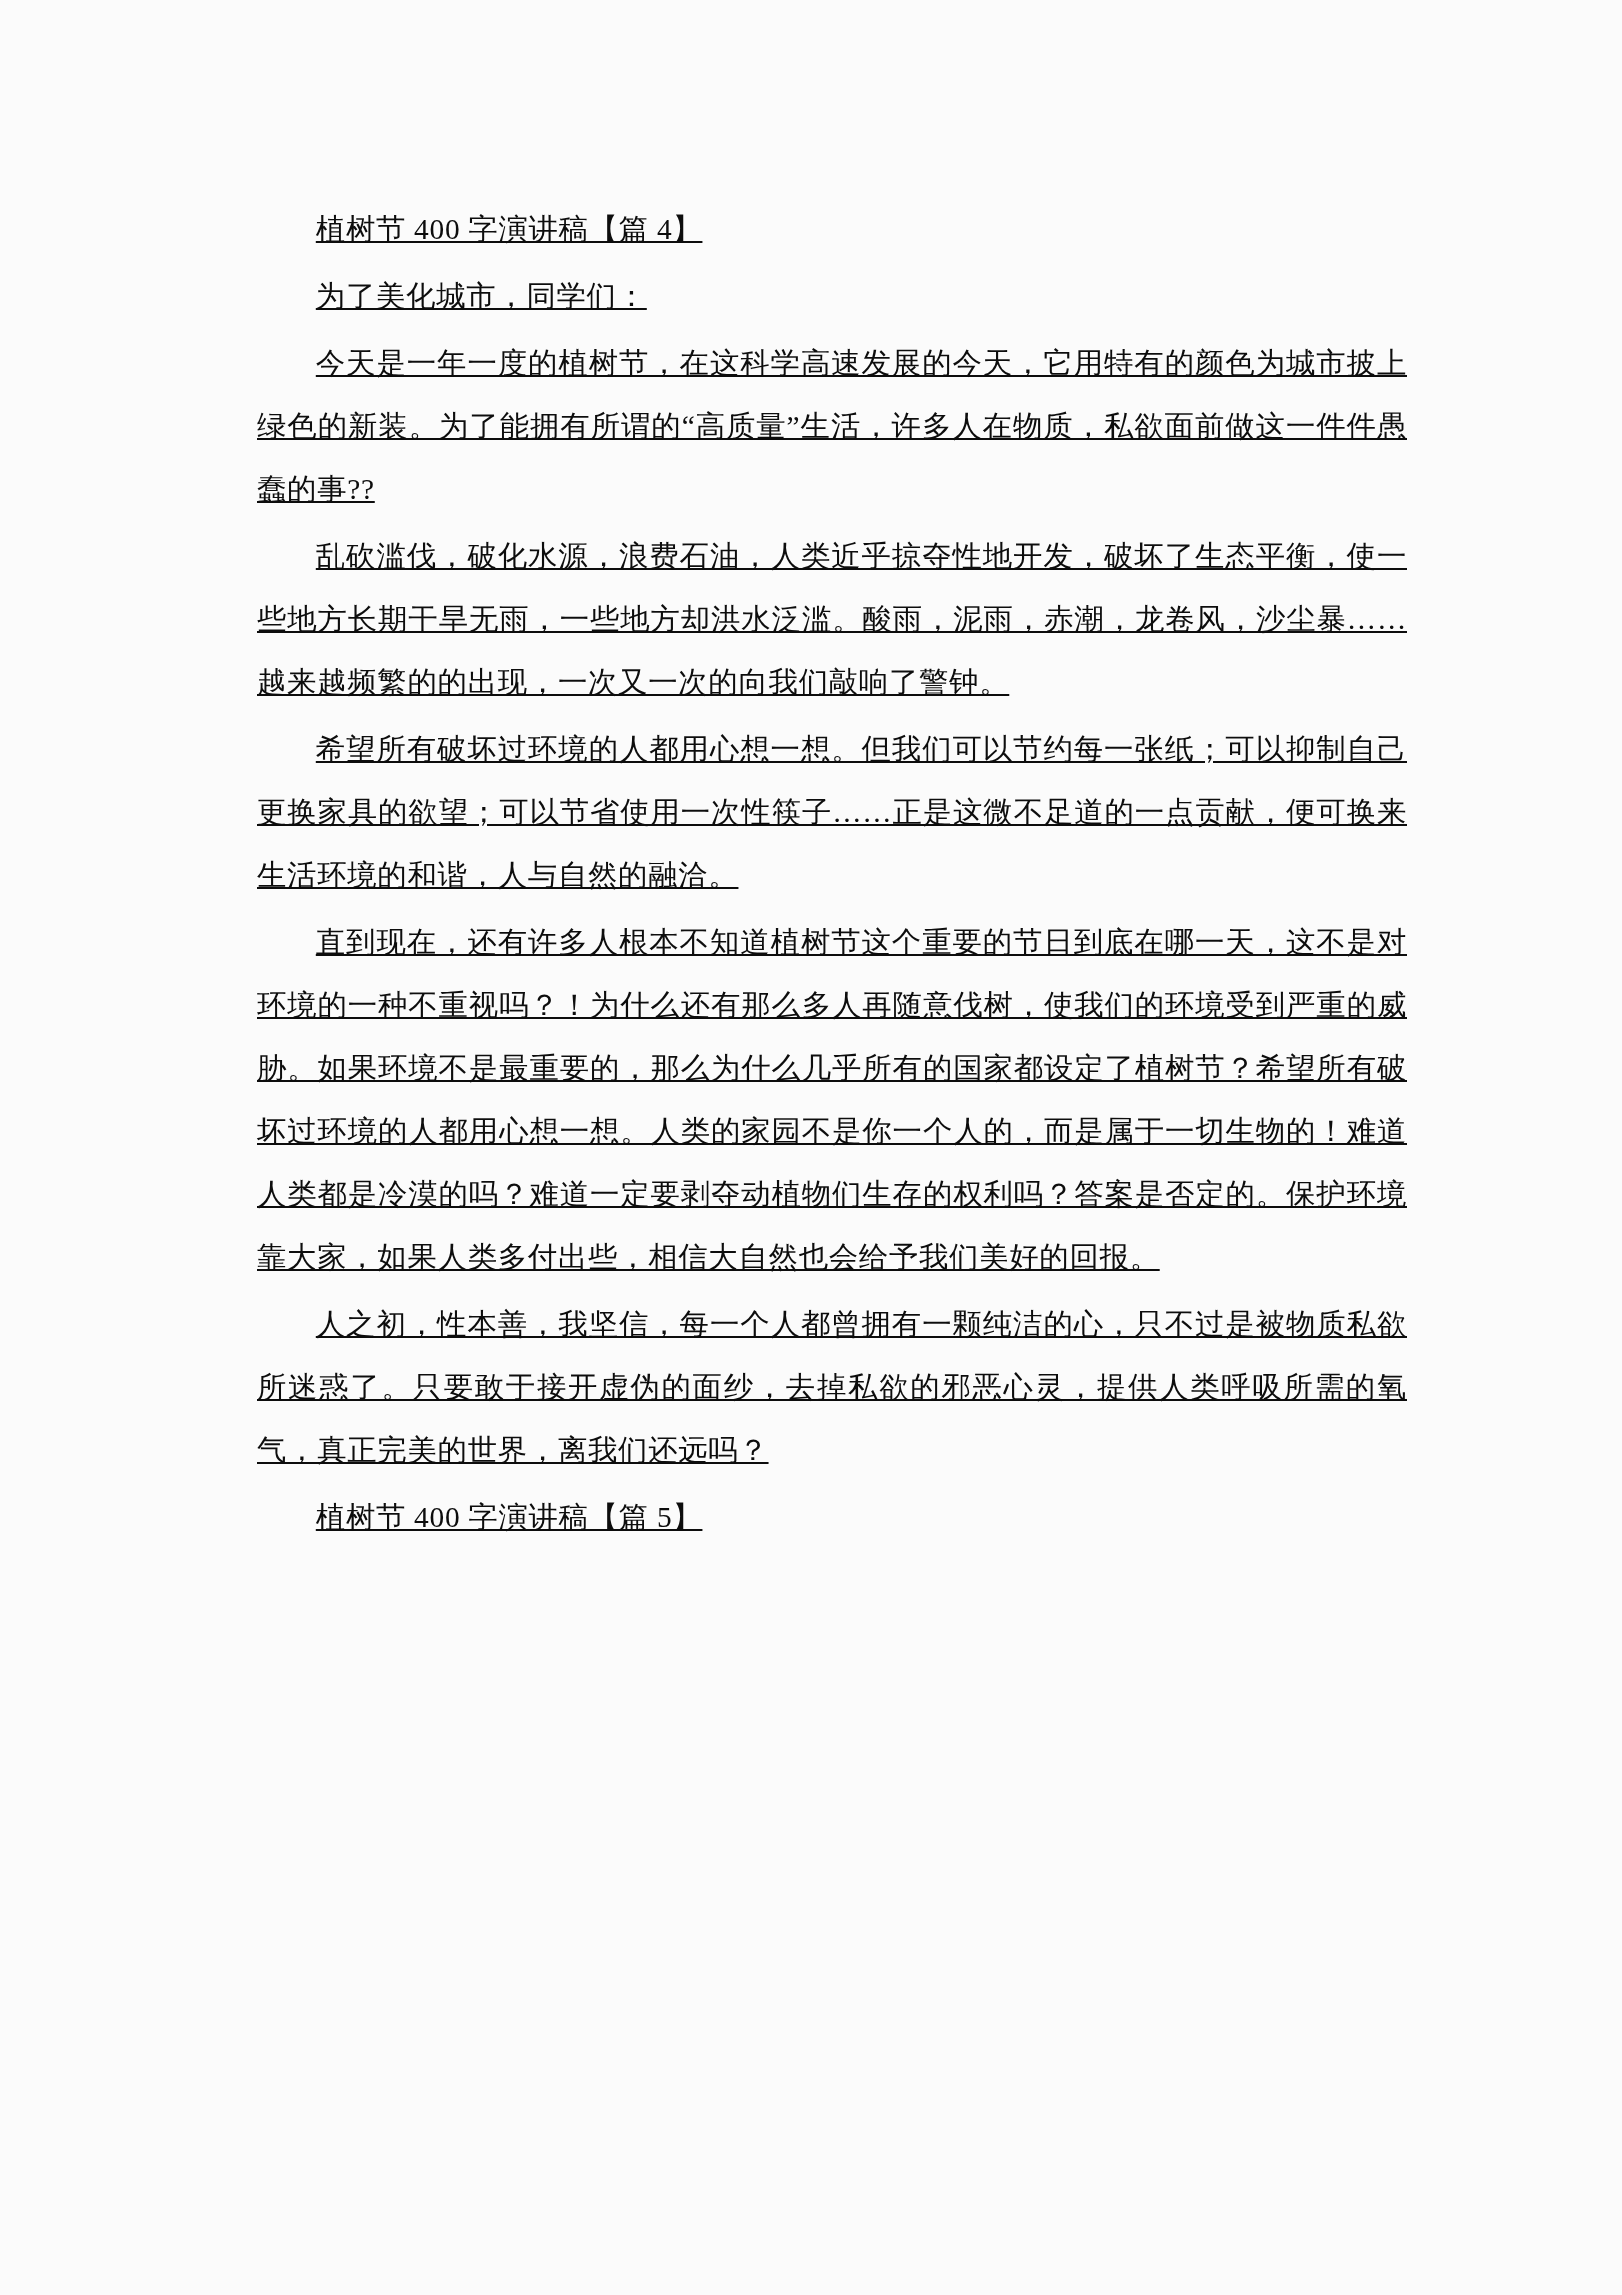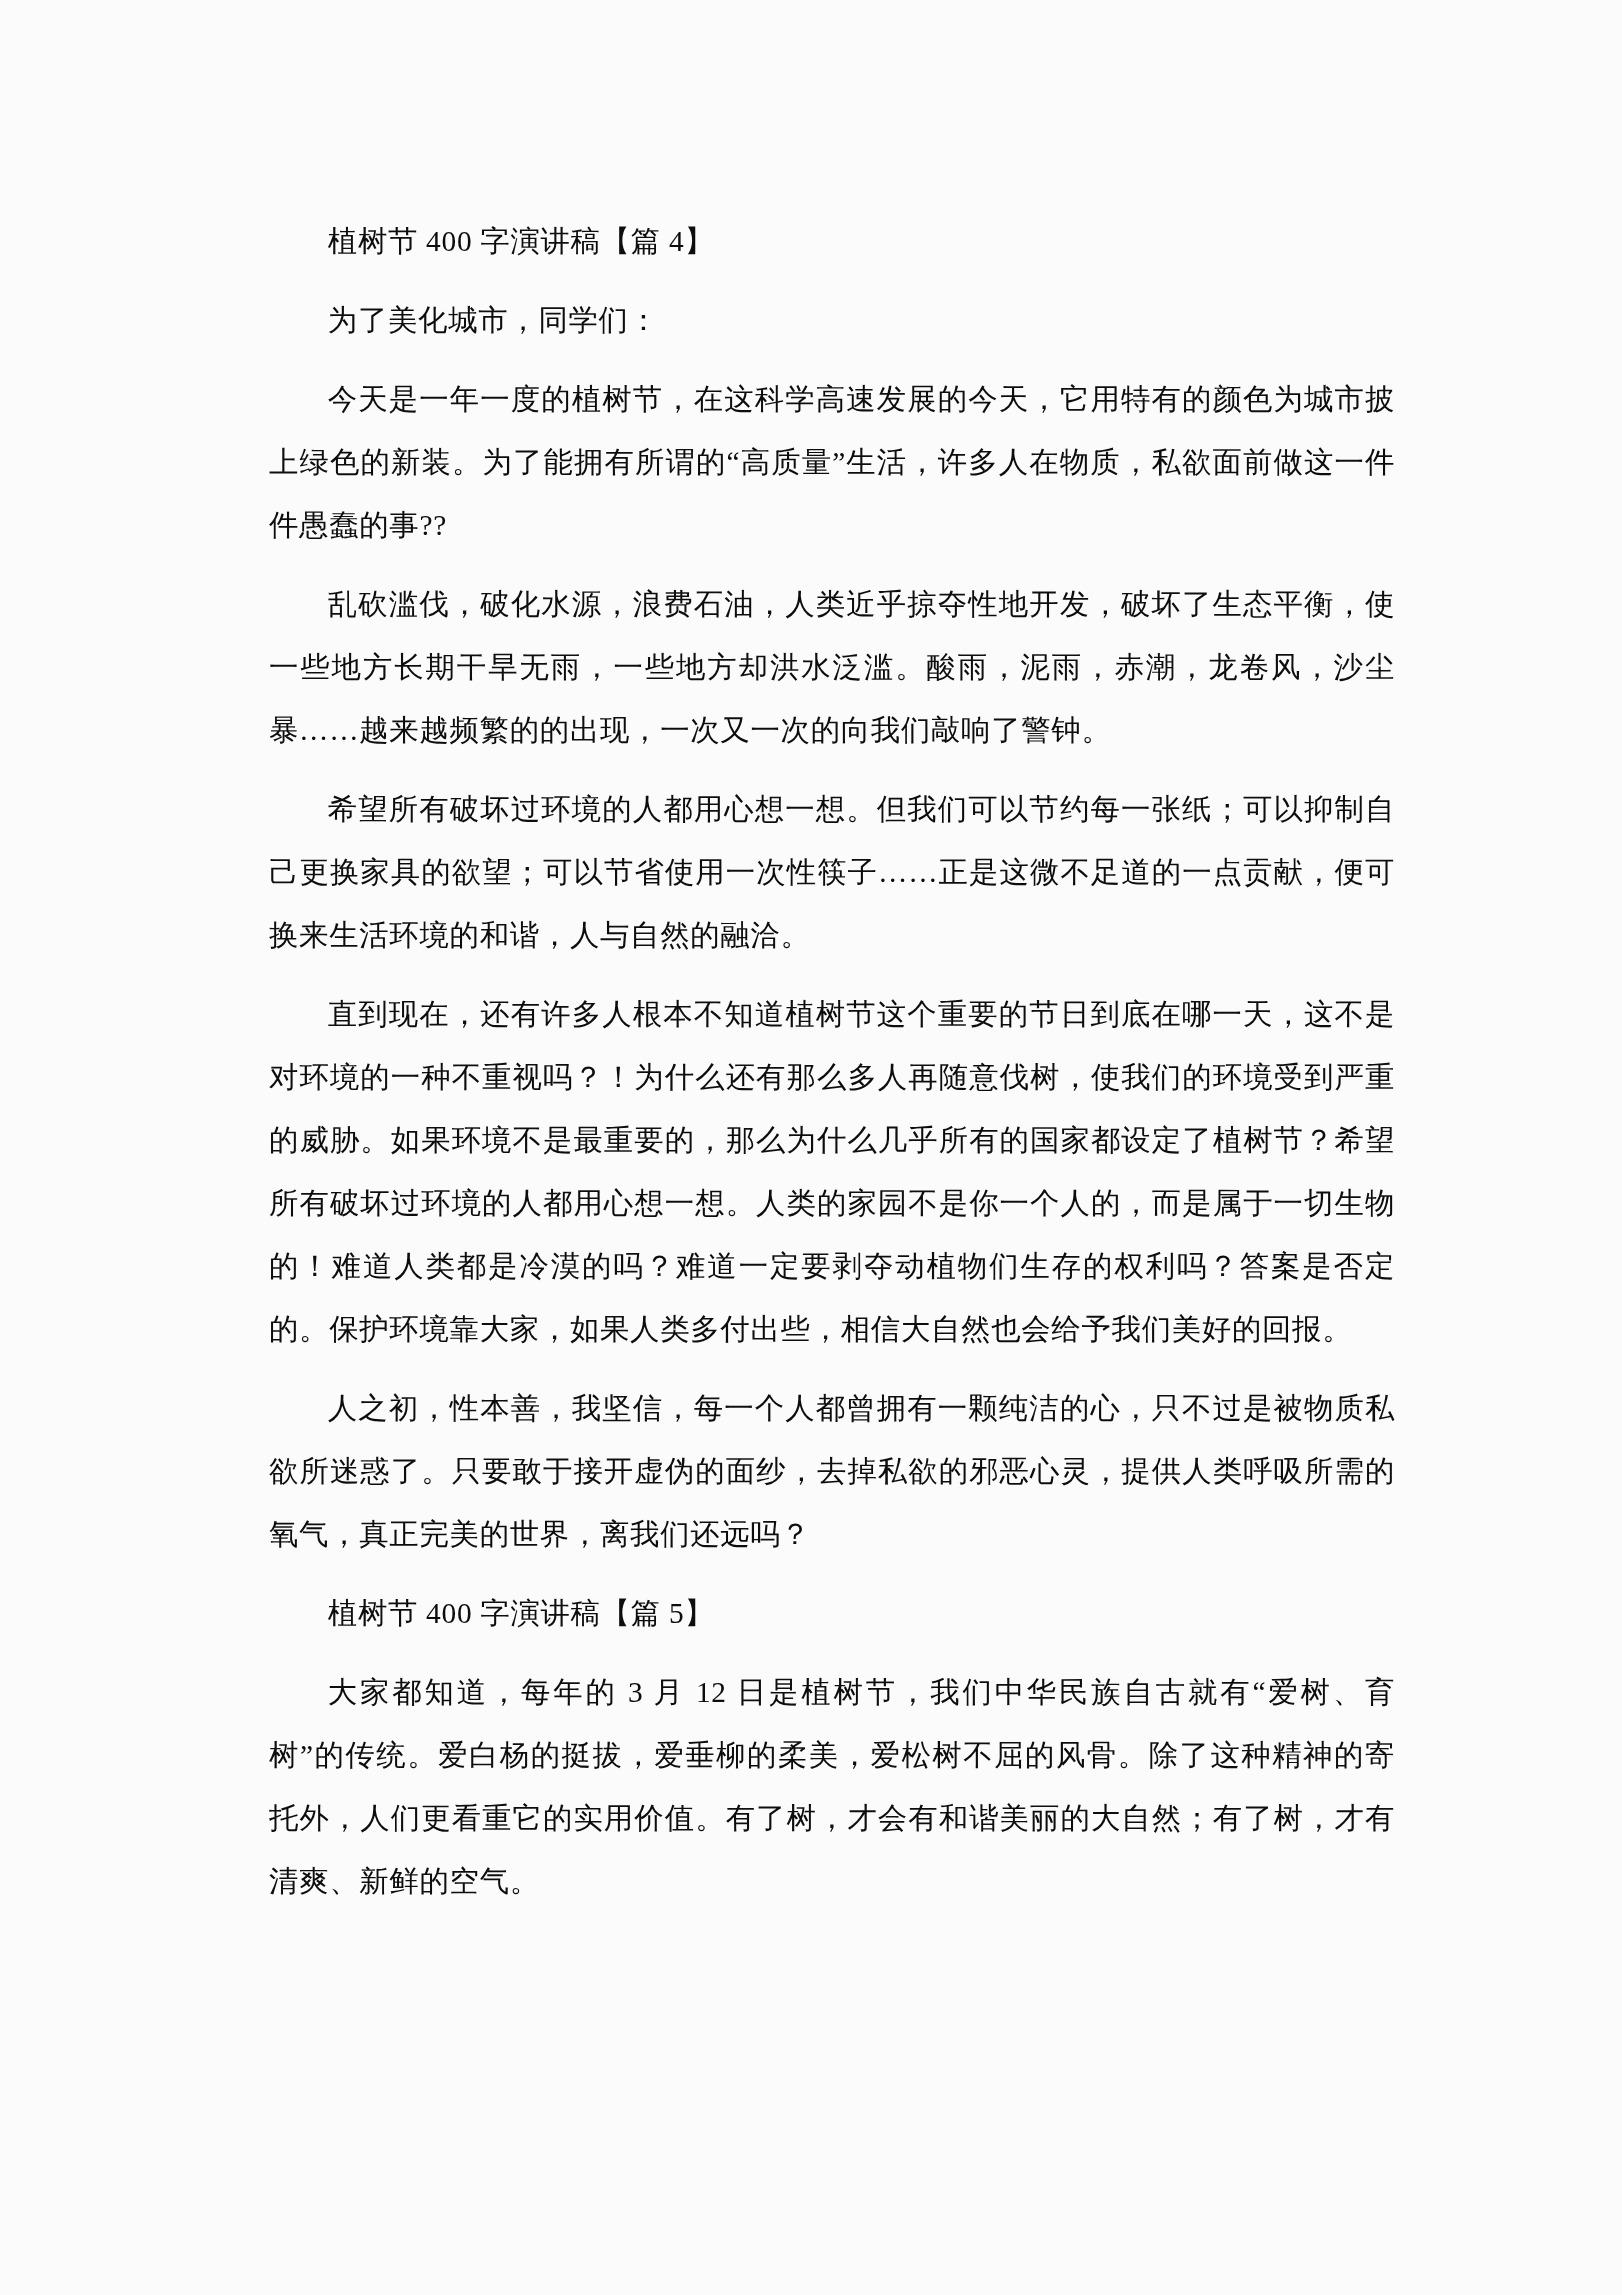--- a/index.html
+++ b/index.html
@@ -21,41 +21,41 @@
     height: 2295px;
     background: #fbfbfb;
   }
   .text-block {
     position: absolute;
     left: 253px;
     top: 194px;
     width: 1158px;
   }
   .para {
-    margin: 16px;
+    margin: 4px;
     padding: 0;
     font-family: "Liberation Serif", "DejaVu Serif", serif;
     font-size: 29.4px;
     line-height: 63px;
     color: #0d0d0d;
     text-align: justify;
     text-indent: 2em;
     word-break: break-all;
     letter-spacing: 0.7px;
+    text-decoration: underline;
   }
 </style>
 </head>
 <body>
 
 <div class="page">
   <div class="text-block">
     <p class="para">植树节 400 字演讲稿【篇 4】</p>
     <p class="para">为了美化城市，同学们：</p>
     <p class="para">今天是一年一度的植树节，在这科学高速发展的今天，它用特有的颜色为城市披上绿色的新装。为了能拥有所谓的“高质量”生活，许多人在物质，私欲面前做这一件件愚蠢的事??</p>
     <p class="para">乱砍滥伐，破化水源，浪费石油，人类近乎掠夺性地开发，破坏了生态平衡，使一些地方长期干旱无雨，一些地方却洪水泛滥。酸雨，泥雨，赤潮，龙卷风，沙尘暴……越来越频繁的的出现，一次又一次的向我们敲响了警钟。</p>
     <p class="para">希望所有破坏过环境的人都用心想一想。但我们可以节约每一张纸；可以抑制自己更换家具的欲望；可以节省使用一次性筷子……正是这微不足道的一点贡献，便可换来生活环境的和谐，人与自然的融洽。</p>
     <p class="para">直到现在，还有许多人根本不知道植树节这个重要的节日到底在哪一天，这不是对环境的一种不重视吗？！为什么还有那么多人再随意伐树，使我们的环境受到严重的威胁。如果环境不是最重要的，那么为什么几乎所有的国家都设定了植树节？希望所有破坏过环境的人都用心想一想。人类的家园不是你一个人的，而是属于一切生物的！难道人类都是冷漠的吗？难道一定要剥夺动植物们生存的权利吗？答案是否定的。保护环境靠大家，如果人类多付出些，相信大自然也会给予我们美好的回报。</p>
     <p class="para">人之初，性本善，我坚信，每一个人都曾拥有一颗纯洁的心，只不过是被物质私欲所迷惑了。只要敢于接开虚伪的面纱，去掉私欲的邪恶心灵，提供人类呼吸所需的氧气，真正完美的世界，离我们还远吗？</p>
     <p class="para">植树节 400 字演讲稿【篇 5】</p>
-    <p class="para">大家都知道，每年的 3 月 12 日是植树节，我们中华民族自古就有“爱树、育树”的传统。爱白杨的挺拔，爱垂柳的柔美，爱松树不屈的风骨。除了这种精神的寄托外，人们更看重它的实用价值。有了树，才会有和谐美丽的大自然；有了树，才有清爽、新鲜的空气。</p>
   </div>
 </div>
 
 
 </body></html>

